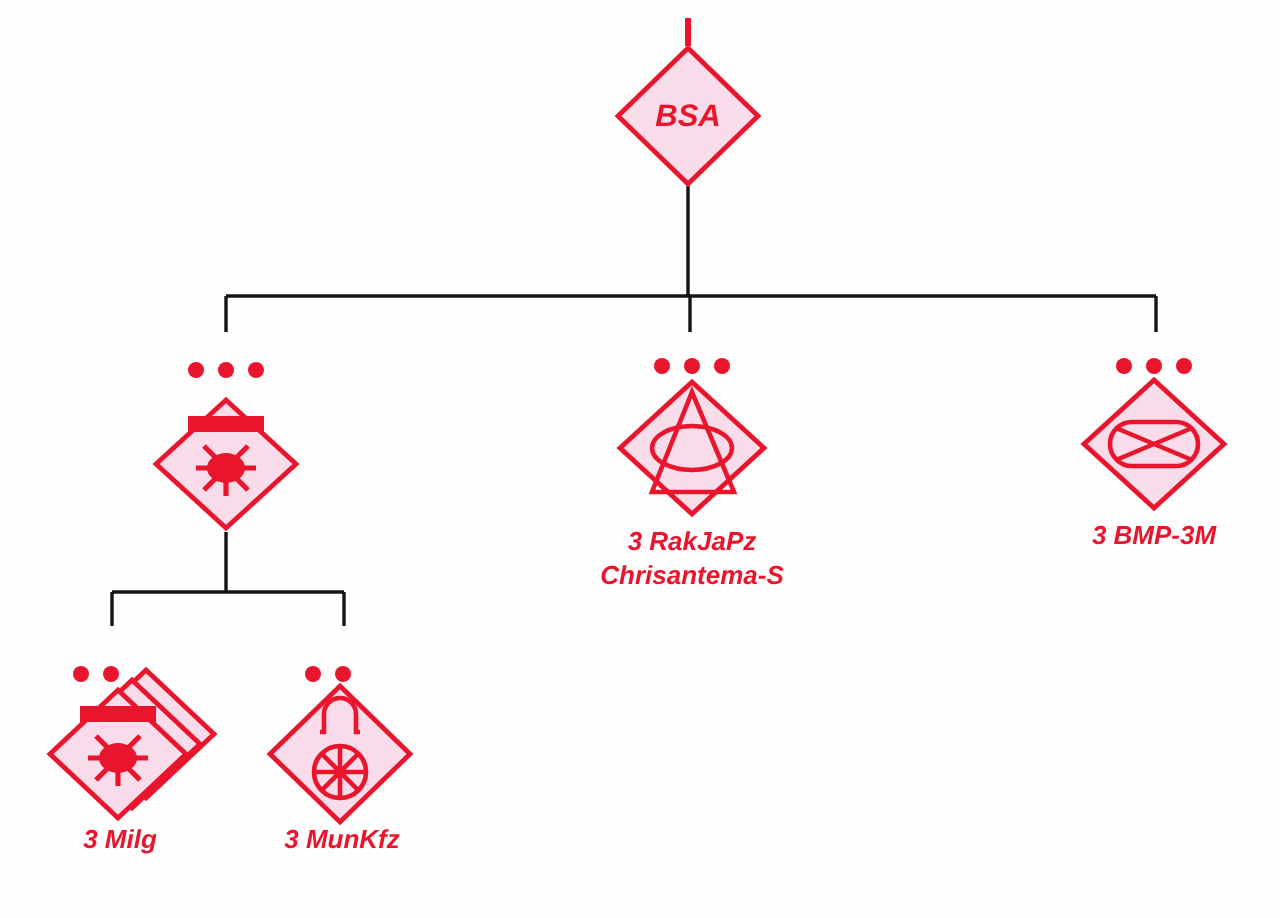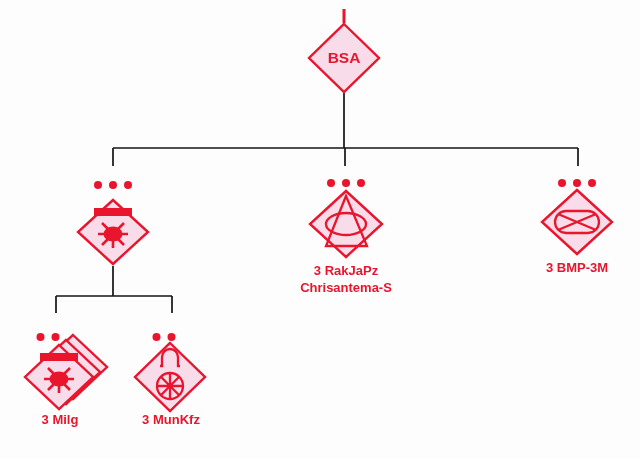--- a/index.html
+++ b/index.html
@@ -2,20 +2,21 @@
 <html style="--red: #e8152d; --pink: #f9dcea; --ink: #141414; --bg: #fdfdfd;"><head>
 <meta charset="utf-8">
 <style>
   html, body { margin: 0; padding: 0; background: #ffffff; }
   .canvas {
     position: relative;
     width: 640px;
     height: 459px;
     background: var(--bg, #fdfdfd);
     overflow: hidden;
+    font-style: italic;
   }
   svg { display: block; }
   .diamond {
     fill: var(--pink, #f9dcea);
     stroke: var(--red, #e8152d);
     stroke-width: 2.4;
     stroke-linejoin: miter;
   }
   .connector {
     stroke: var(--ink, #141414);

